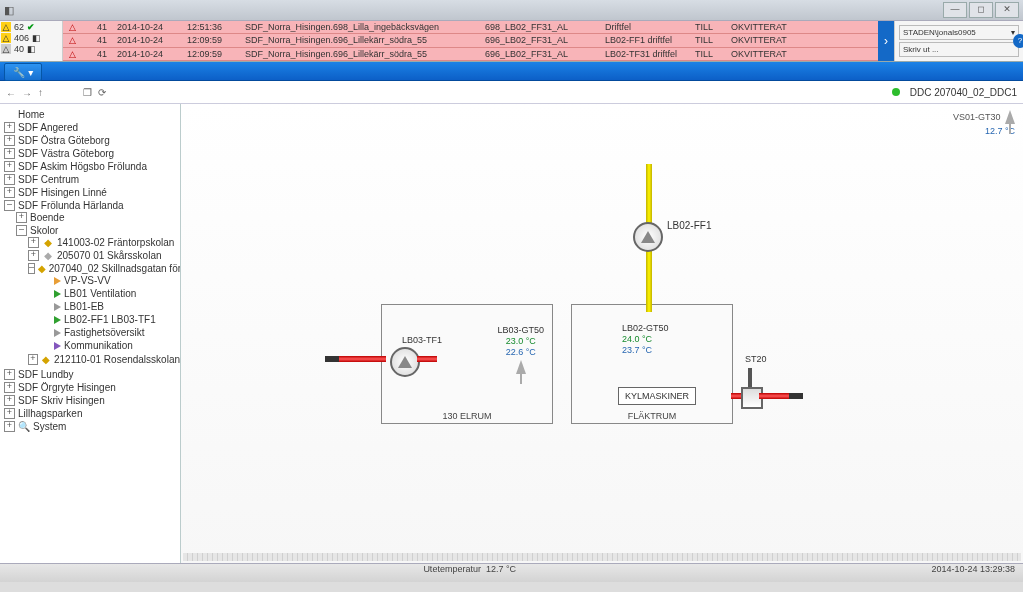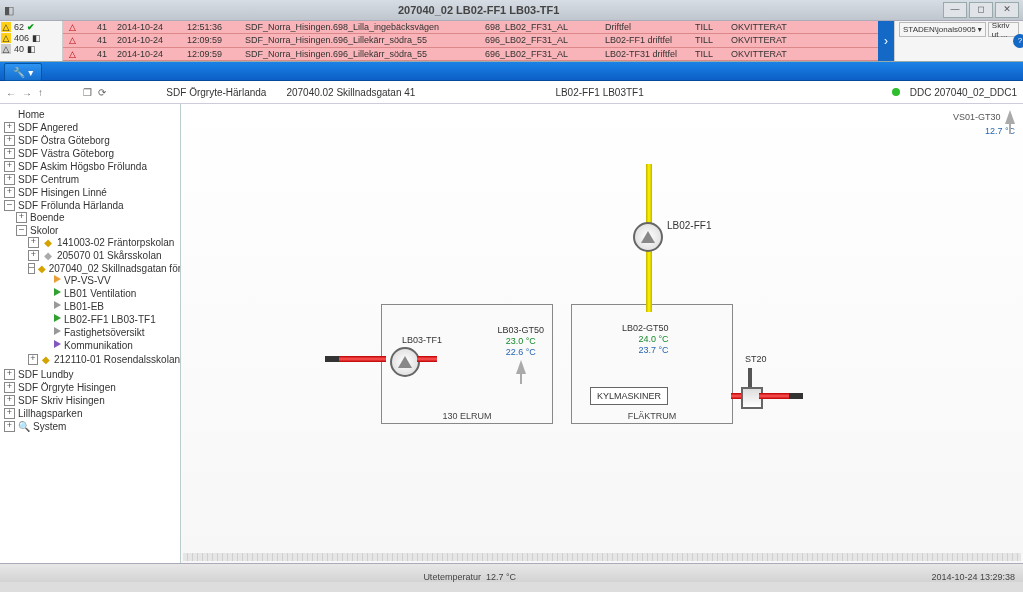--- a/index.html
+++ b/index.html
@@ -24,35 +24,35 @@
   .alarmrow .tri{width:12px;color:#b00}
   .alarmrow .n{width:16px;text-align:right}
   .alarmrow .d{width:60px}
   .alarmrow .t{width:48px}
   .alarmrow .p{width:230px;overflow:hidden;text-overflow:ellipsis;white-space:nowrap}
   .alarmrow .a{width:110px}
   .alarmrow .b{width:80px}
   .alarmrow .st{width:26px}
   .alarmrow .q{width:60px}
   .navbtn{width:16px;background:#1469c7;color:#fff;display:flex;align-items:center;justify-content:center;cursor:pointer;font-size:12px}
-  .userbox{width:120px;border-left:1px solid #ccc;display:flex;flex-direction:row;justify-content:center;gap:2px;padding:1px 4px;font-size:8px;position:relative}
+  .userbox{width:120px;border-left:1px solid #ccc;display:flex;flex-direction:column;justify-content:center;gap:2px;padding:1px 4px;font-size:8px;position:relative}
   .userbox .urow{display:flex;align-items:center;gap:2px;border:1px solid #bbb;padding:0 3px;height:13px}
   .bluebar{height:18px;background:linear-gradient(#1b82e6,#0c5fc7);border-bottom:1px solid #034a9c}
   .bluebar .menu-btn{display:inline-flex;align-items:center;height:16px;margin:1px 4px;padding:0 8px;background:linear-gradient(#2e94f1,#1670d0);color:#fff;border:1px solid #0556a7;border-radius:2px;font-size:10px;cursor:pointer}
   .toolbar{height:22px;background:#fff;border-bottom:1px solid #ccd;display:flex;align-items:center;padding:0 6px;gap:10px;font-size:10px}
   .toolbar .navset{display:flex;gap:6px;align-items:center}
   .toolbar .navset span{cursor:pointer;color:#666}
   .crumbs{margin-left:50px;display:flex;gap:20px;align-items:center;flex:1}
   .status-right{display:flex;gap:10px;align-items:center;margin-left:auto}
   .statdot{width:8px;height:8px;border-radius:50%;background:#2dbd2d}
   .main{display:flex;height:459px}
   .tree{width:180px;background:#fff;border-right:1px solid #bcc;overflow:auto;font-size:10px;padding:4px 0}
   .tree ul{list-style:none;margin:0;padding:0 0 0 12px}
   .tree li{padding:1px 0;white-space:nowrap}
-  .tree .row{display:flex;gap:3px;cursor:pointer}
+  .tree .row{display:flex;align-items:center;gap:3px;cursor:pointer}
   .tree .tgl{width:9px;height:9px;border:1px solid #888;line-height:7px;text-align:center;font-size:9px;color:#555;background:#fff}
   .tree .noTgl{width:11px;display:inline-block}
   .tree .fic{width:12px;text-align:center;font-size:10px}
   .tree .fic-y{color:#d4a300}
   .tree .fic-s{color:#aaa}
   .tree .tri{width:0;height:0;border-style:solid;border-width:4px 0 4px 7px;display:inline-block}
   .t-or{border-color:transparent transparent transparent #e89e36}
   .t-gn{border-color:transparent transparent transparent #30a030}
   .t-gr{border-color:transparent transparent transparent #999}
   .t-pu{border-color:transparent transparent transparent #8457bd}
@@ -67,30 +67,29 @@
   .roombox .rlabel{position:absolute;bottom:2px;left:0;right:0;font-size:9px;color:#444}
   .valbox{font-size:9px;line-height:11px}
   .valbox .v1{color:#168a2d}
   .valbox .v2{color:#2666b1}
   .kyl{border:1px solid #666;padding:3px 6px;font-size:9px;background:#fff}
   .valve{width:18px;height:18px;border:2px solid #666;background:linear-gradient(#ddd,#fff)}
   .arrowblock{position:absolute;height:6px;width:14px;background:#333}
   .antenna{width:0;height:0;border-left:5px solid transparent;border-right:5px solid transparent;border-bottom:14px solid #aaa;position:relative}
   .antenna:after{content:"";position:absolute;left:-1px;top:14px;width:2px;height:10px;background:#aaa}
   .ruler{position:absolute;left:2px;bottom:2px;right:2px;height:8px;background:repeating-linear-gradient(90deg,#e6e6e6 0 4px,#cfcfcf 4px 5px)}
-  .footer{height:18px;background:linear-gradient(#e7e7e7,#d3d3d3);display:flex;align-items:flex-end;font-size:9px;padding:0 8px;border-top:1px solid #aab}
+  .footer{height:18px;background:linear-gradient(#e7e7e7,#d3d3d3);display:flex;align-items:flex-start;font-size:9px;padding:0 8px;border-top:1px solid #aab}
   .footer .fc{flex:1;text-align:center;color:#444}
   .footer .fr{color:#444}
 </style>
 </head>
 <body>
 
 <div class="titlebar">
   <span>◧</span>
-  <span class="title">207040_02 LB02-FF1 LB03-TF1</span>
   <div class="winbtns">
     <div class="winbtn">—</div>
     <div class="winbtn">◻</div>
     <div class="winbtn">✕</div>
   </div>
 </div>
 
 <div class="topstrip">
   <div class="alarmcountcol">
     <div class="alarmcount">
@@ -163,25 +162,20 @@
 
 <div class="toolbar">
   <div class="navset">
     <span>←</span>
     <span>→</span>
     <span>↑</span>
   </div>
   <div class="navset" style="margin-left:30px">
     <span>❐</span>
     <span>⟳</span>
-  </div>
-  <div class="crumbs">
-    <span>SDF Örgryte-Härlanda</span>
-    <span>207040.02 Skillnadsgatan 41</span>
-    <span style="margin-left:120px">LB02-FF1 LB03TF1</span>
   </div>
   <div class="status-right">
     <span class="statdot"></span>
     <span>DDC 207040_02_DDC1</span>
   </div>
 </div>
 
 <div class="main">
 
   <div class="tree">
@@ -376,26 +370,26 @@
         <span class="v2">22.6 °C</span><br>
         <span class="antenna" style="display:inline-block;margin-top:2px"></span>
       </div>
       <span class="rlabel">130 ELRUM</span>
     </div>
     <div class="pipe-r" style="left:155px;top:252px;width:50px"></div>
     <div class="arrowblock" style="left:144px;top:252px"></div>
     <div class="pipe-r" style="left:236px;top:252px;width:20px"></div>
 
     <div class="roombox" style="left:390px;top:200px;width:160px;height:118px">
-      <div style="position:absolute;left:50px;top:18px;text-align:right" class="valbox">
+      <div style="position:absolute;left:50px;top:18px;text-align:left" class="valbox">
         <span>LB02-GT50</span><br>
         <span class="v1">24.0 °C</span><br>
         <span class="v2">23.7 °C</span>
       </div>
-      <div class="kyl" style="position:absolute;left:18px;bottom:18px">KYLMASKINER</div>
+      <div class="kyl" style="position:absolute;left:46px;bottom:18px">KYLMASKINER</div>
       <span class="rlabel">FLÄKTRUM</span>
     </div>
 
     <div class="pipe-y" style="left:465px;top:200px;height:8px"></div>
 
     <span style="position:absolute;left:564px;top:250px;font-size:9px">ST20</span>
     <div class="valve" style="position:absolute;left:560px;top:283px"></div>
     <div style="position:absolute;left:567px;top:264px;width:4px;height:19px;background:#555"></div>
     <div class="pipe-r" style="left:550px;top:289px;width:10px"></div>
     <div class="pipe-r" style="left:578px;top:289px;width:30px"></div>

